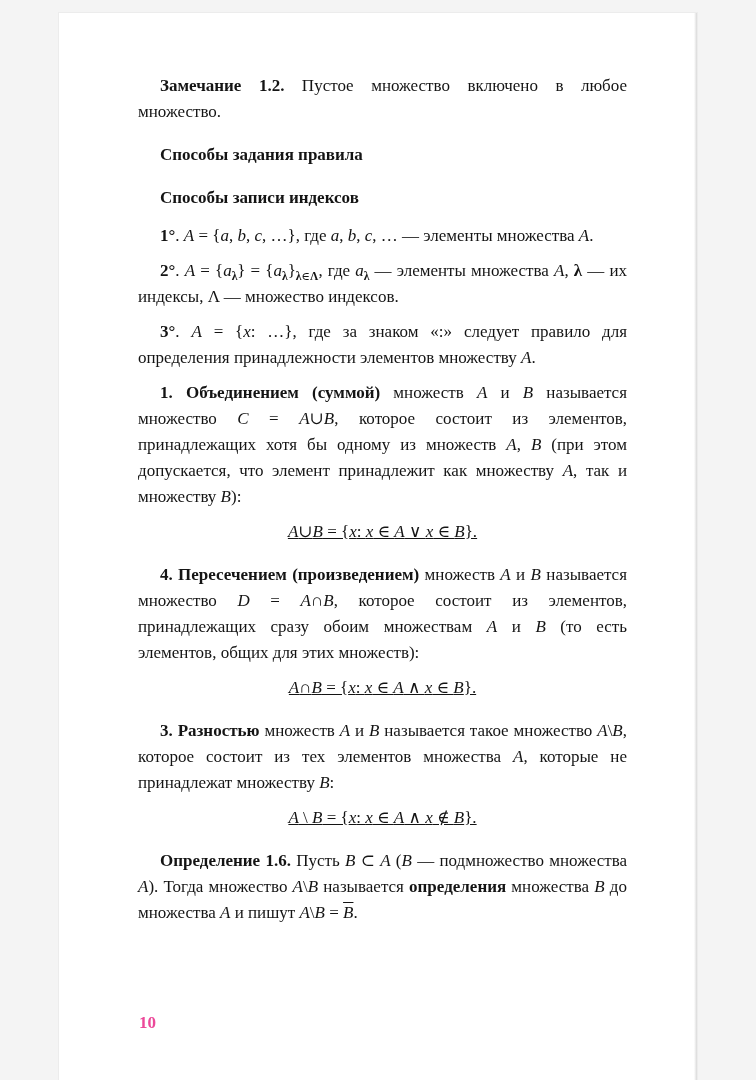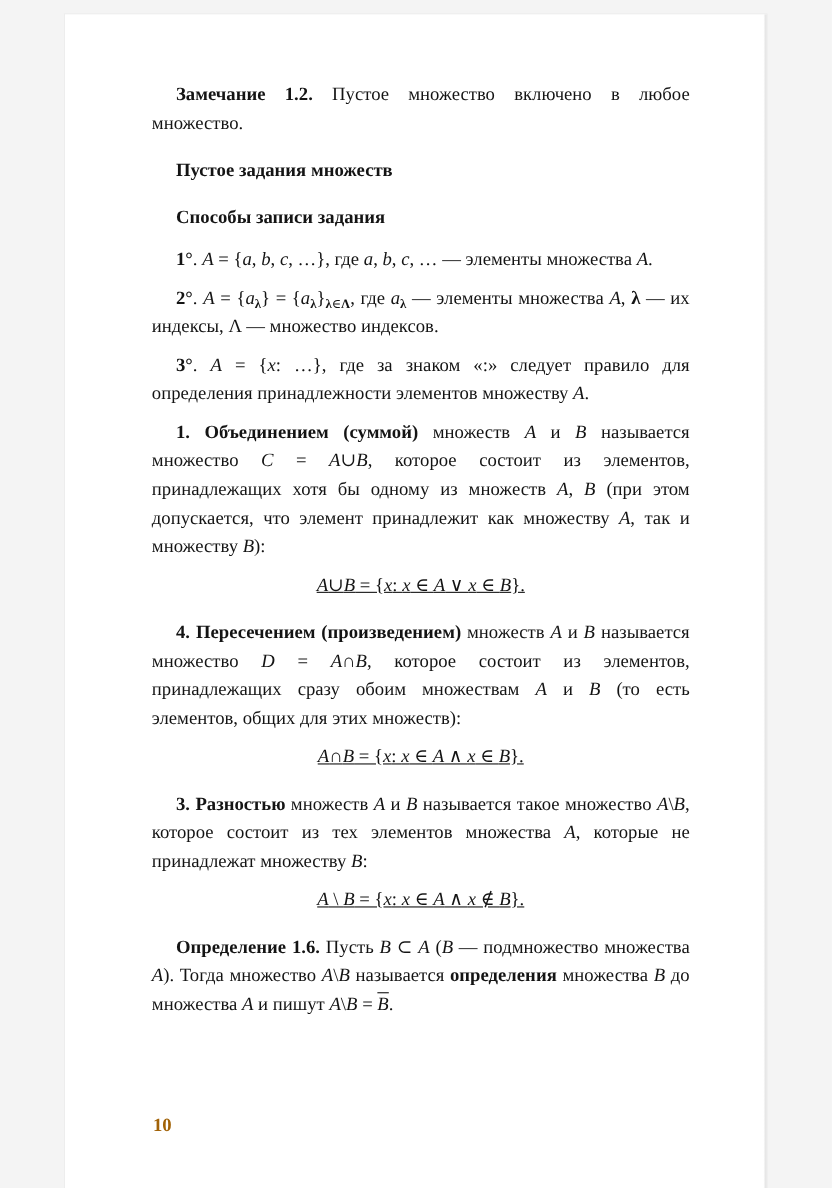--- a/index.html
+++ b/index.html
@@ -55,21 +55,21 @@
     line-height: 0;
   }
   .ovl { text-decoration: overline; }
   .page-number {
     position: absolute;
     left: 80px;
     bottom: 58px;
     font-size: 17px;
     font-weight: bold;
     font-family: "Liberation Serif", "DejaVu Serif", serif;
-    color: #a16207;
+    color: #ec4899;
   }
   .scan-edge {
     position: absolute;
     left: 0;
     right: 0;
     bottom: 0;
     height: 10px;
     background: linear-gradient(to bottom, #d8d8d8 0%, #7a7a7a 45%, #1f1f1f 100%);
   }
   .scan-edge-right {
@@ -82,25 +82,25 @@
   }
 </style>
 </head>
 <body>
 
 <div class="page">
   <div class="content">
 
     <p class="para"><b class="lead">Замечание 1.2.</b><span> Пустое множество включено в любое множество.</span></p>
 
-    <p class="subheading">Пустое задания множеств</p>
+    <p class="subheading">Способы задания правила</p>
 
 
 
-    <p class="subheading">Способы записи задания</p>
+    <p class="subheading">Способы записи индексов</p>
 
     <p class="para"><b class="num">1°</b><span>. <i>A</i> = {<i>a</i>, <i>b</i>, <i>c</i>, …}, где <i>a</i>, <i>b</i>, <i>c</i>, … — элементы множества <i>A</i>.</span></p>
 
     <p class="para"><b class="num">2°</b><span>. <i>A</i> = {<i>a</i><sub><b>λ</b></sub>} = {<i>a</i><sub><b>λ</b></sub>}<sub><b>λ</b>∈<b>Λ</b></sub>, где <i>a</i><sub><b>λ</b></sub> — элементы множества <i>A</i>, <b>λ</b> — их индексы, Λ — множество индексов.</span></p>
 
     <p class="para"><b class="num">3°</b><span>. <i>A</i> = {<i>x</i>: …}, где за знаком «:» следует правило для определения принадлежности элементов множеству <i>A</i>.</span></p>
 
 
     <p class="para op-start"><b class="lead">1. Объединением (суммой)</b><span> множеств <i>A</i> и <i>B</i> называется множество <i>C</i> = <i>A</i>∪<i>B</i>, которое состоит из элементов, принадлежащих хотя бы одному из множеств <i>A</i>, <i>B</i> (при этом допускается, что элемент принадлежит как множеству <i>A</i>, так и множеству <i>B</i>):</span></p>
     <p class="formula"><i>A</i>∪<i>B</i> = {<i>x</i>: <i>x</i> ∈ <i>A</i> ∨ <i>x</i> ∈ <i>B</i>}.</p>

